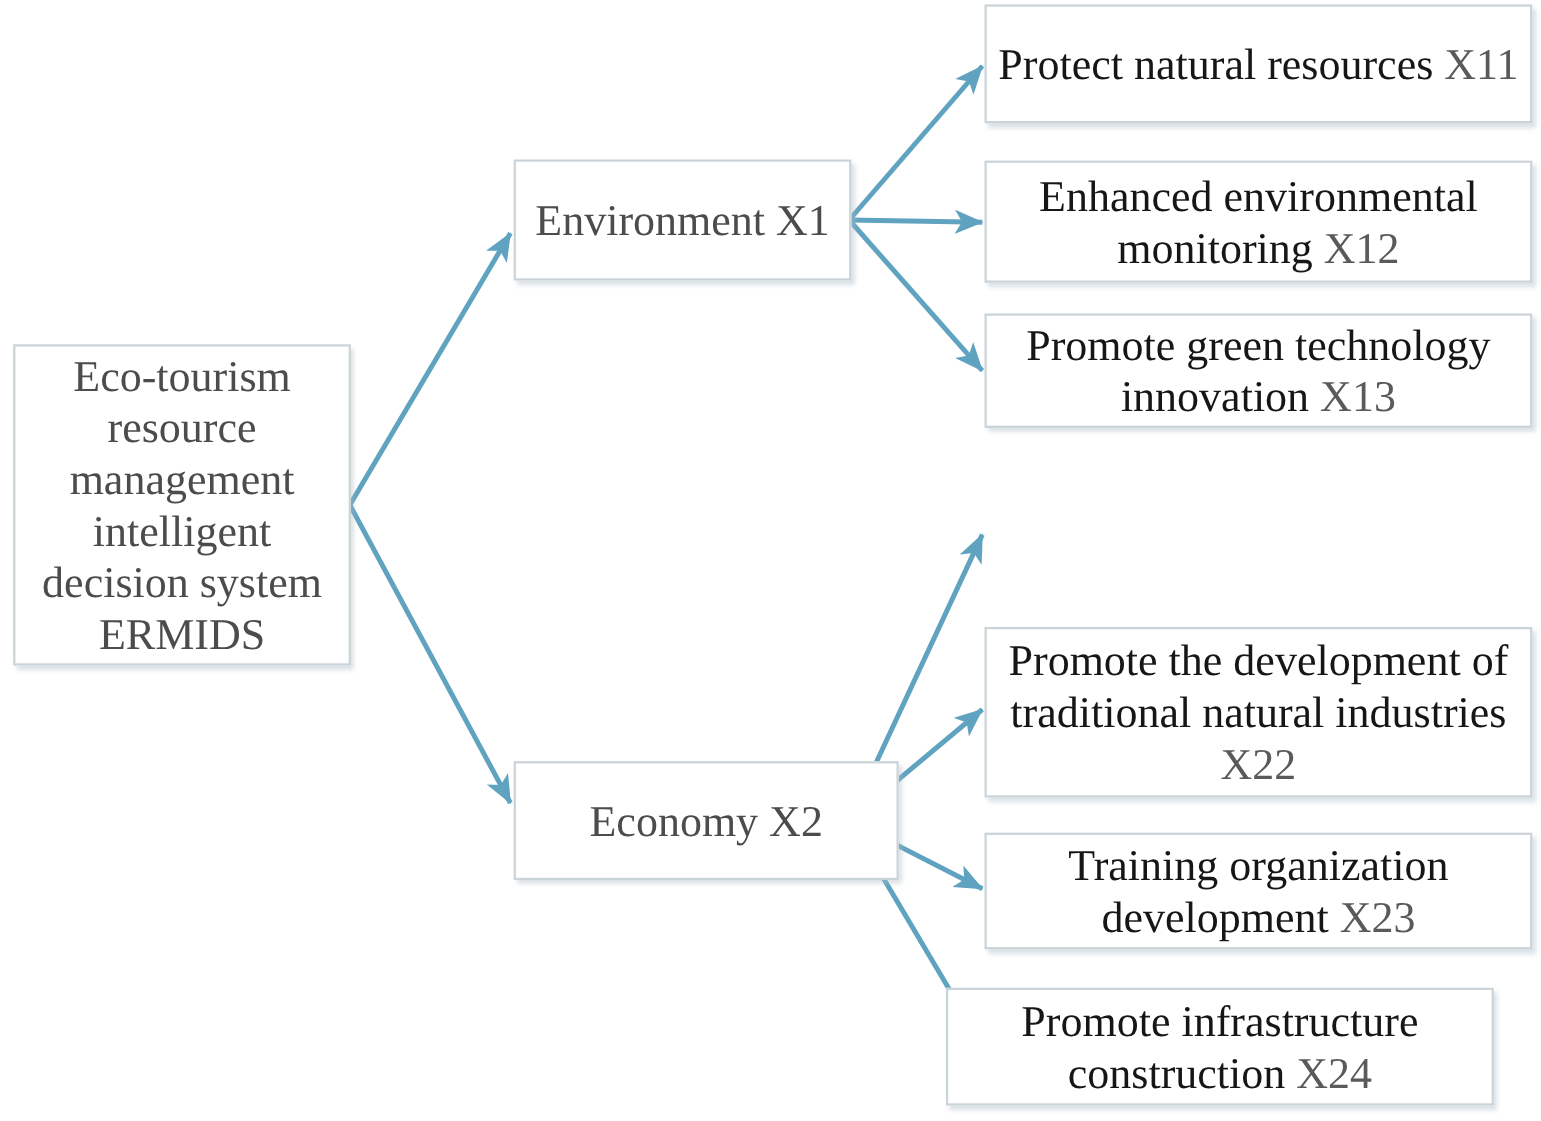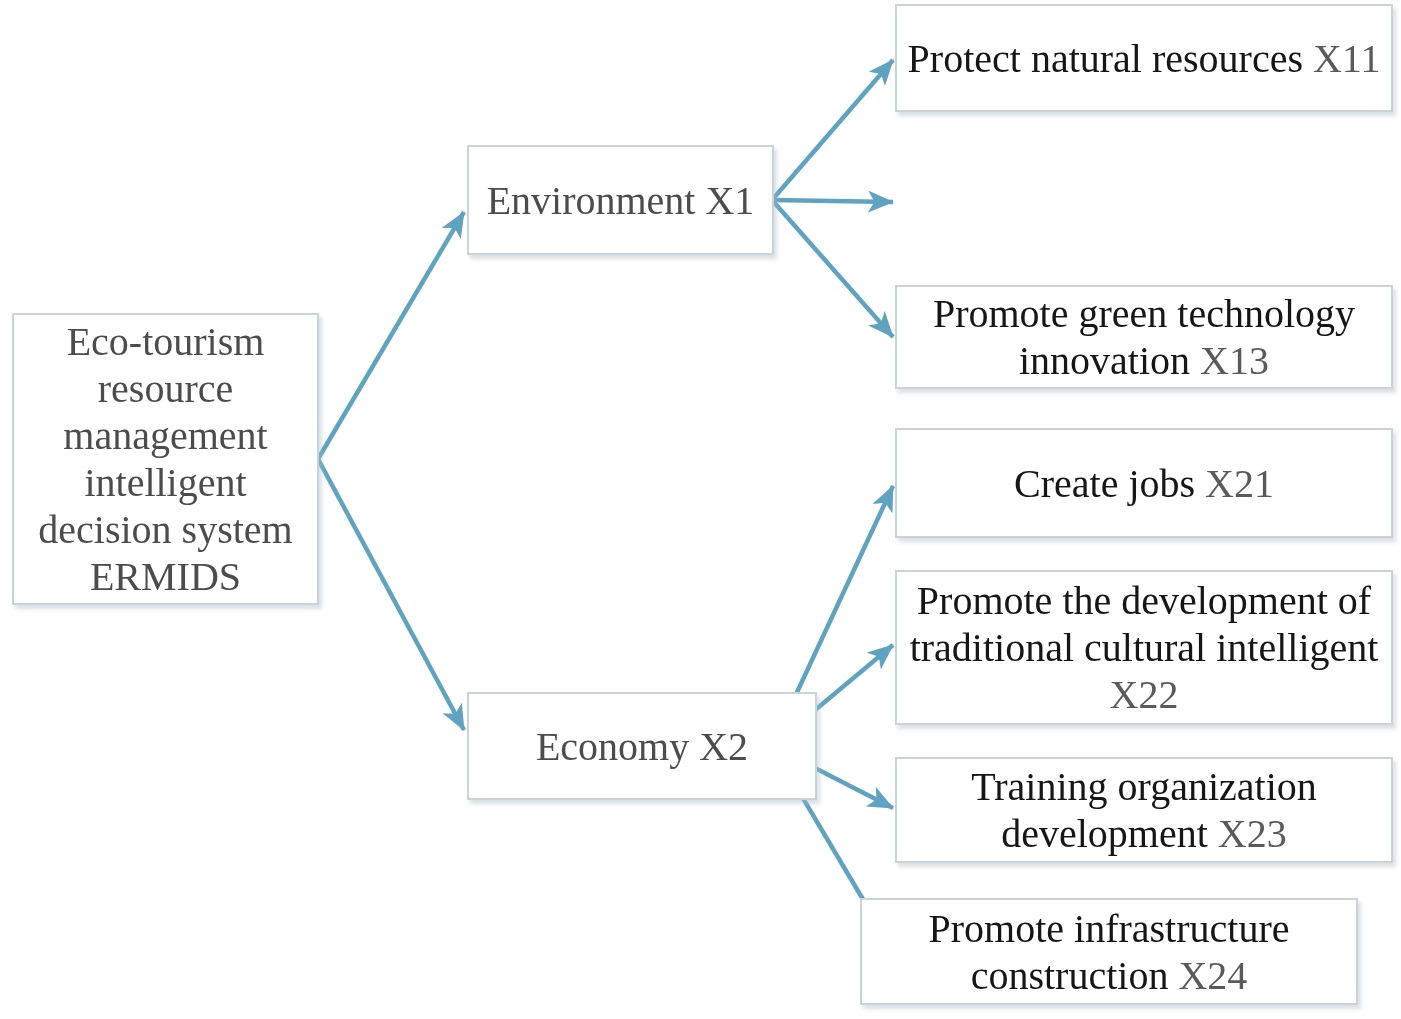--- a/index.html
+++ b/index.html
@@ -91,38 +91,38 @@
     </div>
   </div>
 
   <div class="node node--leaf" id="node-x11">
     <div class="node-label">
       <span>Protect natural resources</span>
       <span class="code">X11</span>
     </div>
   </div>
 
+  <div class="node node--leaf" id="node-x12">
+    <div class="node-label">
+      <span>Enhanced environmental monitoring</span>
+      <span class="code">X12</span>
+    </div>
+  </div>
 
   <div class="node node--leaf" id="node-x13">
     <div class="node-label">
       <span>Promote green technology innovation</span>
       <span class="code">X13</span>
     </div>
   </div>
 
-  <div class="node node--leaf" id="node-x21">
-    <div class="node-label">
-      <span>Create jobs</span>
-      <span class="code">X21</span>
-    </div>
-  </div>
 
   <div class="node node--leaf" id="node-x22">
     <div class="node-label">
-      <span>Promote the development of traditional cultural intelligent</span>
+      <span>Promote the development of traditional natural industries</span>
       <span class="code">X22</span>
     </div>
   </div>
 
   <div class="node node--leaf" id="node-x23">
     <div class="node-label">
       <span>Training organization development</span>
       <span class="code">X23</span>
     </div>
   </div>

